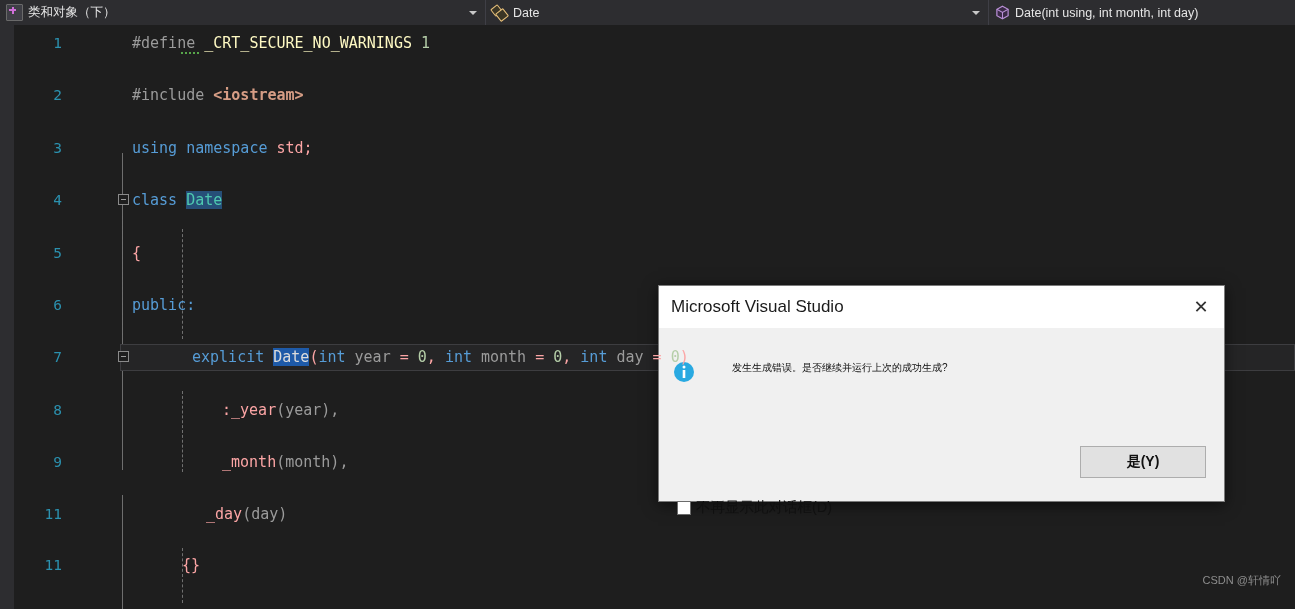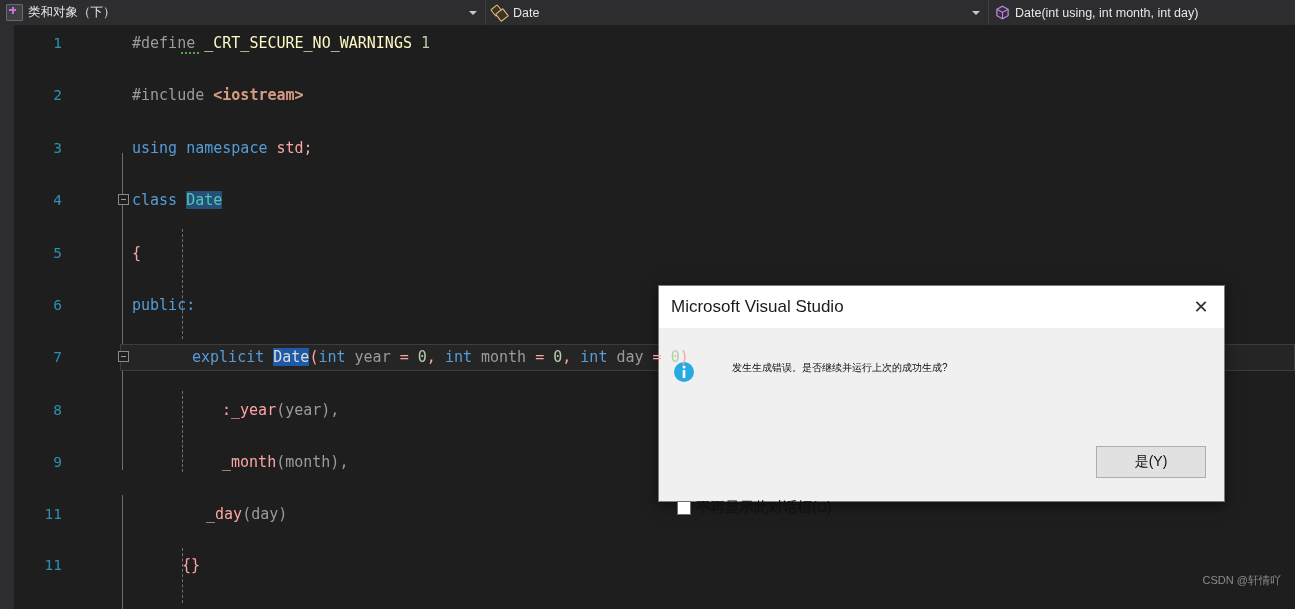--- a/index.html
+++ b/index.html
@@ -126,23 +126,23 @@
     color:#333;font-size:18px;line-height:1;cursor:pointer;
   }
   .dlg-body{position:relative;height:173px;}
   .dlg-info-icon{position:absolute;left:14px;top:33px;width:22px;height:22px;}
   .dlg-msg{
     position:absolute;left:73px;top:32px;right:20px;
     font-size:10px;color:#101010;line-height:1.5;
   }
   .dlg-btns{position:absolute;right:18px;top:118px;display:flex;gap:14px;}
   .btn{
-    width:110px;height:32px;font-size:14px;color:#101010;
+    width:126px;height:32px;font-size:14px;color:#101010;
     background:#e1e1e1;border:1px solid #adadad;box-sizing:border-box;
-    display:flex;align-items:center;justify-content:center;cursor:pointer;
+    display:flex;align-items:center;justify-content:center;cursor:pointer;font-weight:bold;
   }
   .btn.primary{border:2px solid #0078d7;}
   .dlg-check{
     position:absolute;left:18px;top:170px;display:flex;align-items:center;gap:5px;
     font-size:14.5px;color:#101010;cursor:pointer;
   }
   .cbox{width:14px;height:14px;background:#fff;border:1px solid #6b6b6b;box-sizing:border-box;}
 
   
   .wm{

